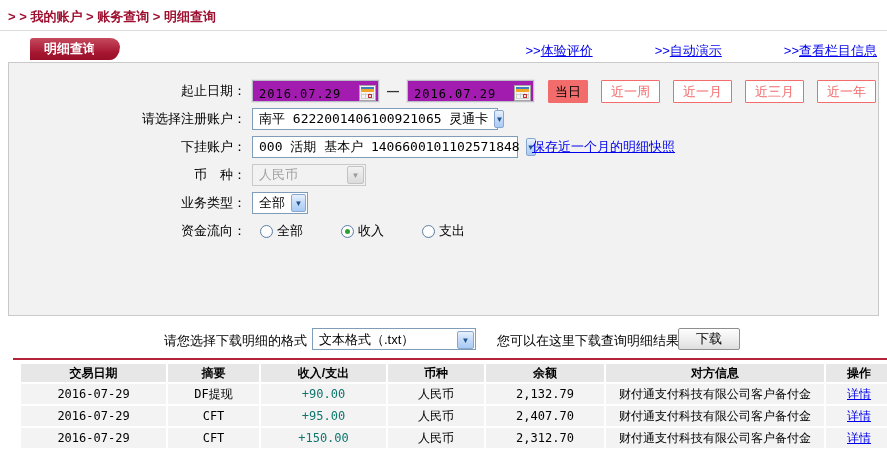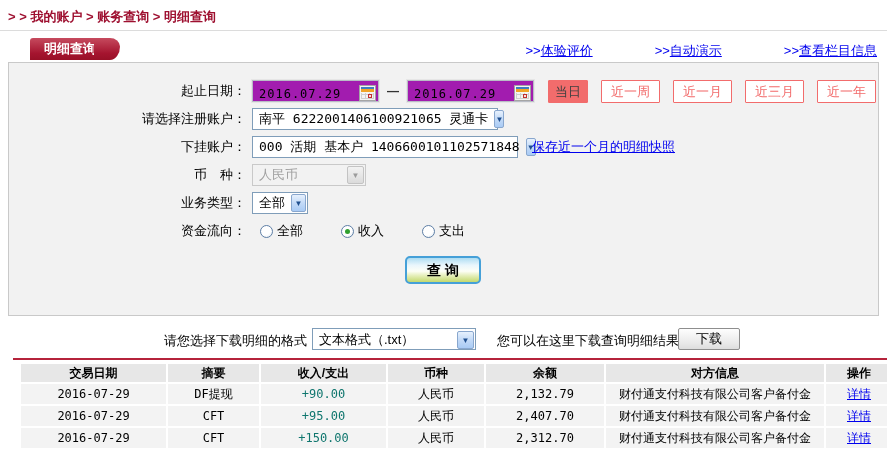--- a/index.html
+++ b/index.html
@@ -43,21 +43,21 @@
   .cal .grid { position:absolute; top:7px; left:1px; right:1px; bottom:1px;
                background:repeating-linear-gradient(90deg,#CFCFCF 0 1px,transparent 1px 4px),
                           repeating-linear-gradient(0deg,#CFCFCF 0 1px,transparent 1px 4px); }
   .cal .dot { position:absolute; right:3px; bottom:2px; width:4px; height:4px; border:1px solid #C03030; background:#F8E0E0; }
   .dash { margin:0 8px; font-weight:bold; color:#333; }
 
   
   .qbtns { display:flex; gap:13px; margin-left:14px; }
   .qbtn { height:23px; line-height:21px; padding:0 9px; font-size:13px; border:1px solid #F26C6C;
           background:#fff; color:#F26C6C; cursor:pointer; border-radius:1px; }
-  .qbtn.active { background:#F26C6C; color:#404040; padding:0 6px; }
+  .qbtn.active { background:#F26C6C; color:#000000; padding:0 6px; }
 
   
   .xsel { display:inline-flex; align-items:center; justify-content:space-between; height:22px;
           border:1px solid #7F9DB9; background:#fff; cursor:pointer; }
   .xsel .stxt { padding:0 6px; font-size:13px; white-space:nowrap; }
   .xsel .sarr { width:17px; height:18px; margin-right:1px; border:1px solid #89A7CE; border-radius:2px;
                 background:linear-gradient(180deg,#E7F1FD 0%,#C3DAF7 50%,#A9CBF5 100%);
                 color:#1F4F8F; font-size:8px; display:flex; align-items:center; justify-content:center; }
   .xsel.disabled { border-color:#C9C9C9; background:#F2F2F2; cursor:default; }
   .xsel.disabled .stxt { color:#A0A0A0; }
@@ -199,21 +199,20 @@
           <span class="rdot"></span>
           <span class="rlbl">收入</span>
         </span>
         <span class="radio" style="margin-left:38px">
           <span class="rdot"></span>
           <span class="rlbl">支出</span>
         </span>
       </span>
     </div>
 
-    <button class="qrybtn">查 询</button>
   </div>
 
   <div class="dlrow">
     <span class="fmtlbl">请您选择下载明细的格式</span>
     <span class="xsel fmtsel">
       <span class="stxt">文本格式（.txt）</span>
       <span class="sarr">▼</span>
     </span>
     <span class="hint">您可以在这里下载查询明细结果</span>
     <button class="dlbtn">下载</button>

